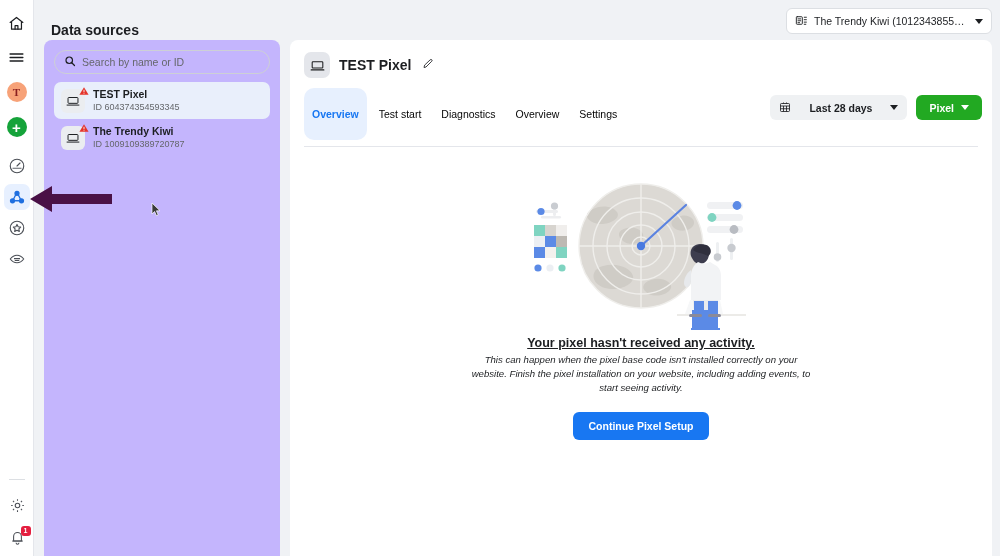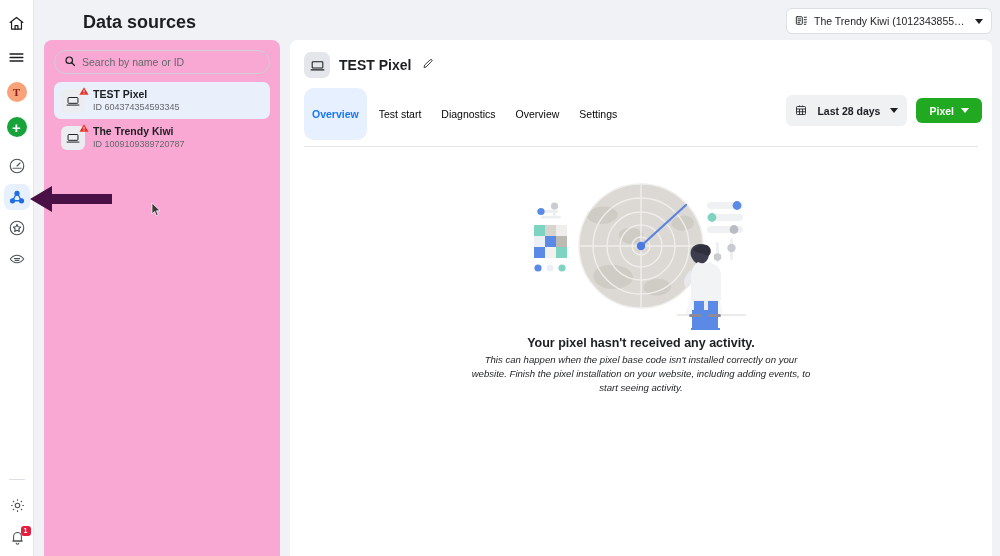--- a/index.html
+++ b/index.html
@@ -51,42 +51,41 @@
     position: absolute; top: -3px; right: -5px;
     background: #e41e3f; color: #fff;
     font-size: 7px; line-height: 9px; font-weight: bold;
     min-width: 10px; height: 10px; border-radius: 3px;
     text-align: center; padding: 0 2px;
   }
 
   
   .page { flex: 1; height: 556px; position: relative; background: #f0f2f5; }
   .page-title {
-    font-size: 18px; font-weight: bold; color: #1c1e21;
-    padding: 12px 0 0 17px;
-    margin-left: 32px;
+    font-size: 14px; font-weight: bold; color: #1c1e21;
+    padding: 22px 0 0 17px;
   }
 
   
   .account-pill {
     position: absolute; top: 8px; right: 8px;
     height: 26px; width: 206px;
     background: #fff; border: 1px solid #dcdfe3; border-radius: 6px;
     display: flex; align-items: center; gap: 6px; padding: 0 8px;
     font-size: 10.5px; color: #1c1e21;
   }
   .account-name {
     flex: 1; white-space: nowrap; overflow: hidden; text-overflow: ellipsis;
   }
 
   
   .cards { position: absolute; top: 40px; left: 10px; right: 8px; bottom: 0; display: flex; gap: 10px; }
 
   .card-left {
-    width: 236px; background: #f9a8d4;
+    width: 236px; background: #c4b5fd;
     border-radius: 8px 8px 0 0;
     padding: 10px 10px 0 10px;
     flex: 0 0 236px;
   }
   .search-box {
     height: 24px; border: 1px solid #cdd0d5; border-radius: 14px;
     display: flex; align-items: center; gap: 6px; padding: 0 9px;
   }
   .search-box input {
     border: none; outline: none; flex: 1;
@@ -130,39 +129,39 @@
   .tabs { display: flex; gap: 4px; margin-top: 10px; }
   .tab {
     font-size: 10.5px; color: #050505; padding: 20px 8px;
     border-radius: 10px; cursor: pointer; white-space: nowrap; text-align: center;
   }
   .tab.active { color: #1877f2; font-weight: bold; background: #e7f0fe; }
   .tabs-rule { height: 1px; background: #e4e6eb; margin-top: 6px; }
 
   .toolbar-right { position: absolute; top: 55px; right: 10px; display: flex; gap: 9px; align-items: center; }
   .range-btn {
-    height: 31px; background: #eff1f3; border-radius: 6px;
-    display: flex; align-items: center; gap: 10px; padding: 0 9px;
+    height: 25px; background: #eff1f3; border-radius: 6px;
+    display: flex; align-items: center; gap: 18px; padding: 0 9px;
     font-size: 10.5px; font-weight: bold; color: #1c1e21; cursor: pointer;
   }
   .create-btn {
     height: 25px; background: #22a922; border-radius: 6px;
     display: flex; align-items: center; gap: 7px; padding: 0 13px;
     font-size: 10.5px; font-weight: bold; color: #fff; cursor: pointer;
   }
   .caret { width: 0; height: 0; border-left: 4px solid transparent;
            border-right: 4px solid transparent; border-top: 5px solid currentColor; }
 
   
   .empty {
     position: absolute; top: 130px; left: 0; right: 0;
     display: flex; flex-direction: column; align-items: center;
   }
   .illus { width: 220px; height: 160px; }
-  .empty-title { font-size: 12.5px; font-weight: bold; color: #1c1e21; margin-top: 6px; }
+  .empty-title { font-size: 12.5px; font-weight: bold; color: #1c1e21; margin-top: 6px; text-decoration: underline; }
   .empty-body {
     font-size: 9.6px; color: #1c1e21; text-align: center;
     width: 346px; line-height: 14px; margin-top: 3px; font-style: italic;
   }
   .cta {
     margin-top: 17px; background: #1877f2; color: #fff;
     font-size: 10.5px; font-weight: bold; border-radius: 6px;
     padding: 8px 15px; cursor: pointer;
   }
 
@@ -449,20 +448,21 @@
               <path d="M161 140h26v22h-26z" fill="#5b8ae6"></path>
               <path d="M160 158h13v5h-13zM176 158h13v5h-13z" fill="#5b8ae6"></path>
               <ellipse cx="166" cy="146" rx="7" ry="2" fill="#8f8f9e" opacity="0"></ellipse>
               <rect x="158" y="144" width="13" height="3" rx="1.5" fill="#8a8a99"></rect>
               <rect x="177" y="144" width="13" height="3" rx="1.5" fill="#8a8a99"></rect>
             </g>
           </svg>
 
           <div class="empty-title">Your pixel hasn't received any activity.</div>
           <div class="empty-body">This can happen when the pixel base code isn't installed correctly on your website. Finish the pixel installation on your website, including adding events, to start seeing activity.</div>
+          <div class="cta">Continue Pixel Setup</div>
         </div>
 
       </div>
     </div>
   </div>
 
   <svg class="anno-arrow" width="82" height="30" viewBox="0 0 82 30">
     <path d="M0 15 L22 2 L22 10 L82 10 L82 20 L22 20 L22 28 Z" fill="#4a1146"></path>
   </svg>
 

